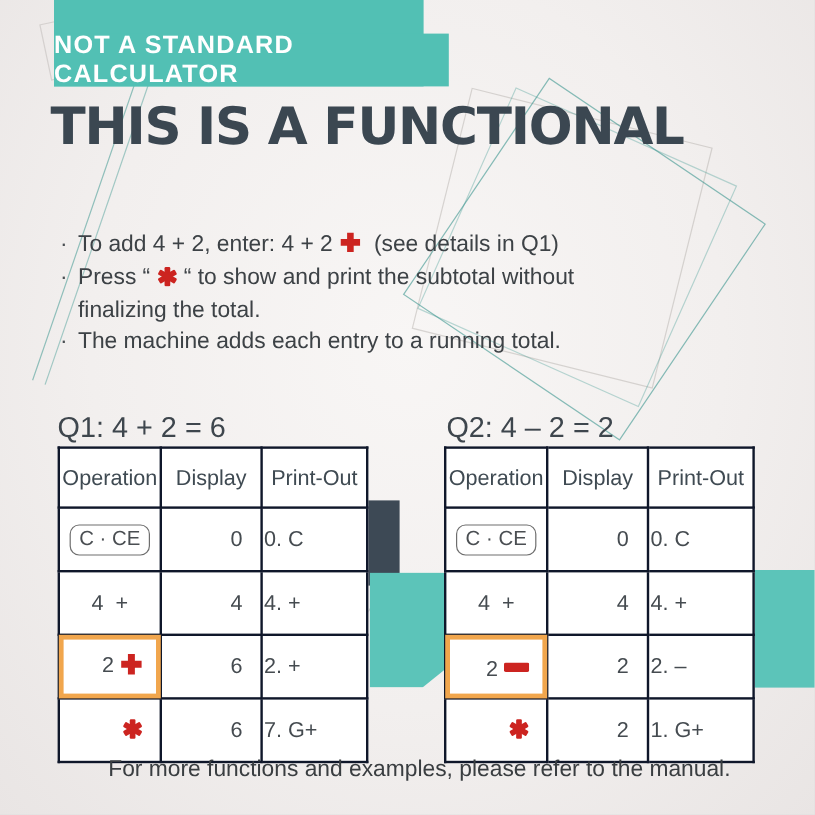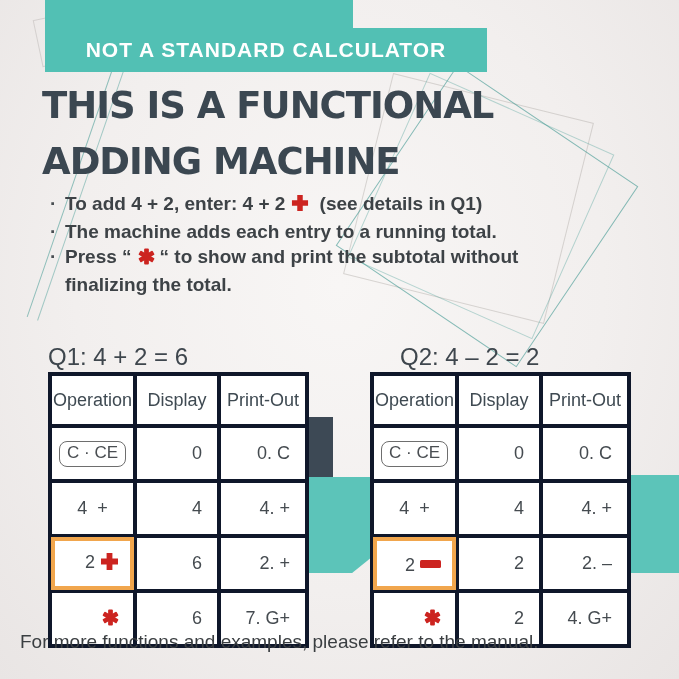--- a/index.html
+++ b/index.html
@@ -19,64 +19,64 @@
   .deco-pair-left{left:70px;top:58px;width:10px;height:268px;
     border-left:1.5px solid rgba(64,152,145,.55);border-right:1.5px solid rgba(64,152,145,.45);
     transform:rotate(19deg);}
   .deco-pair-gray{left:283px;top:498px;width:9px;height:58px;
     border-left:1px solid rgba(150,145,140,.5);border-right:1px solid rgba(150,145,140,.4);
     transform:rotate(35deg);}
   .deco-rect-topleft{left:36px;top:4px;width:150px;height:46px;
     border:1px solid rgba(175,170,167,.4);transform:rotate(-12deg);}
   
   .banner-back{position:absolute;left:45px;top:0;width:308px;height:72px;background:#52c0b4;z-index:2;}
-  .banner{position:absolute;left:45px;top:28px;width:442px;height:44px;background:#52c0b4;z-index:3;
+  .banner{position:absolute;left:45px;top:28px;width:329px;height:44px;background:#52c0b4;z-index:3;
     display:flex;align-items:center;justify-content:center;}
   .banner span{color:#fff;font-size:21px;font-weight:bold;letter-spacing:1px;}
   
   .headline{position:absolute;left:42px;top:78px;z-index:3;color:#3b4751;
     font-family:"DejaVu Sans","Liberation Sans",sans-serif;font-weight:800;
-    font-size:37px;line-height:56px;letter-spacing:-1px;}
+    font-size:43px;line-height:56px;letter-spacing:-1px;}
   
   .example{position:absolute;left:48px;top:189px;z-index:3;color:#3d4246;}
   .example-title{font-size:19px;line-height:24px;}
-  .bullets{margin:2px 0 1px 0;padding:0;list-style:none;font-weight:bold;}
+  .bullets{margin:2px 0 1px 0;padding:0;list-style:none;}
   .bullets li{position:relative;padding-left:17px;width:492px;font-size:19px;line-height:25.5px;}
   .bullets li::before{content:"·";position:absolute;left:2px;top:0;color:#4a4f53;}
   .icon-inline{display:inline-block;vertical-align:-2px;margin:0 5px 0 6px;}
   .icon-inline.minus{vertical-align:2px;}
   
   .tbl-title{position:absolute;top:343px;z-index:3;font-size:24px;color:#3e464d;}
-  .tbl-title.q1{left:48px;} .tbl-title.q2{left:372px;margin-left:28px;}
+  .tbl-title.q1{left:48px;} .tbl-title.q2{left:372px;}
   table.calc{position:absolute;top:372px;z-index:3;border-collapse:collapse;background:#fff;
     table-layout:fixed;}
   table.calc.q1{left:48px;} table.calc.q2{left:370px;}
-  .calc th,.calc td{border:4px solid #0f172a;font-weight:normal;color:#454b50;font-size:18px;}
+  .calc th,.calc td{border:2px solid #0f172a;font-weight:normal;color:#454b50;font-size:18px;}
   .calc th{height:46px;text-align:center;color:#3f4a52;}
   .calc td{height:49px;}
   .col-op{width:85px;} .col-disp{width:84px;} .col-prn{width:88px;}
   td.op{text-align:center;}
   td.op .optext{white-space:pre;}
   td.op-right{text-align:right;padding-right:14px;}
   td.disp{text-align:right;padding-right:15px;}
-  td.prn{text-align:right;padding-right:15px;}
+  td.prn{text-align:left;padding-right:15px;}
   td.highlight{position:relative;}
   td.highlight::after{content:"";position:absolute;top:-1px;left:-1px;right:-1px;bottom:-1px;
     border:4px solid #f1a64d;pointer-events:none;}
   .keycap{display:inline-block;border:1.5px solid #6e6e6e;border-radius:8px;
     padding:1px 7px 3px 7px;font-size:17px;color:#4a4e52;}
   .icon-cell{display:inline-block;vertical-align:-3px;}
   .icon-cell.minus{vertical-align:3px;}
   
   .dark-rect{position:absolute;left:300px;top:417px;width:33px;height:71px;background:#3d4955;z-index:2;}
   .teal-mid{position:absolute;left:308px;top:477px;width:63px;height:96px;background:#5cc4b9;z-index:2;
     clip-path:polygon(0 0,100% 0,100% 84%,70% 100%,0 100%);}
   .teal-right{position:absolute;left:622px;top:475px;width:57px;height:98px;background:#5cc4b9;z-index:2;}
   
-  .footer{position:absolute;left:0;right:0;top:631px;z-index:3;
+  .footer{position:absolute;left:0;right:0;top:631px;z-index:3;text-align:center;
     font-size:19px;color:#3a3e41;margin-left:20px;}
 </style>
 </head>
 <body>
 
 <div class="canvas">
 
   <div class="deco deco-square-c"></div>
   <div class="deco deco-square-b"></div>
   <div class="deco deco-square-a"></div>
@@ -88,41 +88,40 @@
   <div class="teal-mid"></div>
   <div class="teal-right"></div>
 
   <div class="banner-back"></div>
   <div class="banner">
     <span>NOT A STANDARD CALCULATOR</span>
   </div>
 
   <div class="headline">
     <div>THIS IS A FUNCTIONAL</div>
-    <div>ADDING MACHINE</div>
   </div>
 
   <div class="example">
     <ul class="bullets">
       <li>
         <span>To add 4 + 2, enter: 4 + 2</span><span class="icon-inline"><svg width="18" height="18" viewBox="0 0 19 19">
               <path d="M6.6 1h5.8v5.6H18v5.8h-5.6V18H6.6v-5.6H1V6.6h5.6z" fill="#cc2420"></path>
             </svg></span><span> (see details in Q1)</span>
-      </li>
-      <li>
-        <span>The machine adds each entry to a running total.</span>
       </li>
       <li>
         <span>Press “</span><span class="icon-inline"><svg width="17" height="17" viewBox="-10 -10 20 20">
               <g fill="#cc2420">
                 <rect x="-2.8" y="-9.5" width="5.6" height="19" rx="1.2"></rect>
                 <rect x="-2.8" y="-9.5" width="5.6" height="19" rx="1.2" transform="rotate(60)"></rect>
                 <rect x="-2.8" y="-9.5" width="5.6" height="19" rx="1.2" transform="rotate(120)"></rect>
               </g>
             </svg></span><span>“ to show and print the subtotal without finalizing the total.</span>
+      </li>
+      <li>
+        <span>The machine adds each entry to a running total.</span>
       </li>
     </ul>
   </div>
 
   <div class="tbl-title q1">Q1: 4 + 2 = 6</div>
   <table class="calc q1">
     <colgroup>
         <col class="col-op">
         <col class="col-disp">
         <col class="col-prn">
@@ -196,20 +195,20 @@
     </tr>
     <tr>
       <td class="op op-right"><span class="icon-cell"><svg width="17" height="17" viewBox="-10 -10 20 20">
                 <g fill="#cc2420">
                   <rect x="-2.8" y="-9.5" width="5.6" height="19" rx="1.2"></rect>
                   <rect x="-2.8" y="-9.5" width="5.6" height="19" rx="1.2" transform="rotate(60)"></rect>
                   <rect x="-2.8" y="-9.5" width="5.6" height="19" rx="1.2" transform="rotate(120)"></rect>
                 </g>
               </svg></span></td>
       <td class="disp">2</td>
-      <td class="prn">4. G+</td>
+      <td class="prn">1. G+</td>
     </tr>
   </tbody>
     </table>
 
   <div class="footer">For more functions and examples, please refer to the manual.</div>
 
 </div>
 
 </body></html>

